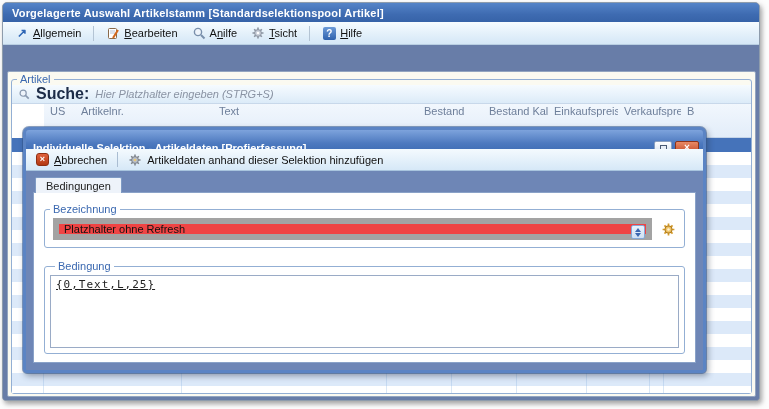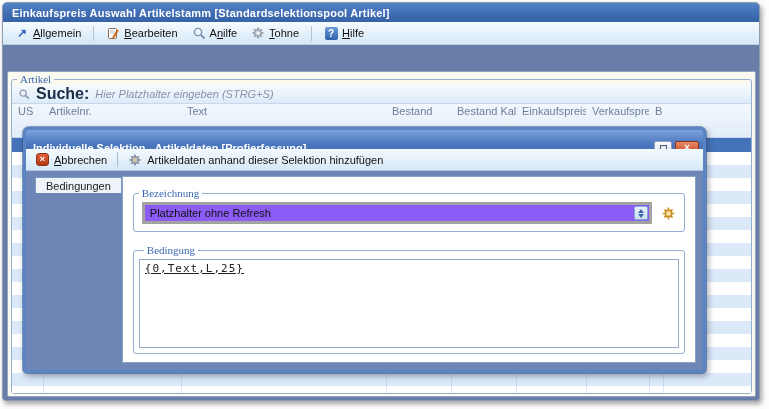--- a/index.html
+++ b/index.html
@@ -26,32 +26,32 @@
 
   .content { position:relative; height:356px; background:#687da8; }
   .tabstrip { position:absolute; top:9px; left:9px; display:flex; gap:2px; z-index:3; }
   .tab { height:17px; padding:1px 8px 0; font-size:11px; color:#222; background:linear-gradient(180deg,#eef1f5,#d9dfe8);
     border:1px solid #8494ae; border-bottom:none; border-radius:2px 2px 0 0; display:flex; align-items:center; }
   .tab.active { background:#f9fafb; height:18px; margin-top:-1px; font-weight:normal; }
   .tab-panel { position:absolute; left:4px; right:3px; top:26px; bottom:4px; background:#fbfaf1;
     border:1px solid #93a5c0; border-radius:2px; }
 
   fieldset { border:1px solid #93afd4; border-radius:3px; }
-  legend { font-size:11px; color:#3a68b0; padding:0 3px; margin-left:5px;font-family:Liberation Serif, serif; }
+  legend { font-size:11px; color:#3a68b0; padding:0 3px; margin-left:5px; }
 
   .fs-artikel { position:absolute; left:3px; right:3px; top:1px; bottom:2px; background:transparent; }
   .artikel-body { display:flex; flex-direction:column; height:100%; background:#fff; }
 
   .search-row { height:19px; background:linear-gradient(180deg,#f6fbff,#dcebf8);
     border-bottom:1px solid #c8d8ea; display:flex; align-items:center; padding:0 6px; gap:6px; }
   .search-label { font-size:16px; font-weight:bold; color:#1c2c48; }
   .search-placeholder { font-size:11px; font-style:italic; color:#8a93a3; }
 
   .thead { height:34px; display:flex; background:linear-gradient(180deg,#f2f7fd,#e2edf9);
-    border-bottom:1px solid #c4d4e8; }
+    border-bottom:1px solid #c4d4e8;margin-left:32px; }
   .th { font-size:11px; color:#6e7f9a; padding:1px 0 0 6px; overflow:hidden; white-space:nowrap; }
   .sel-row { height:14px; display:flex; background:#4573ba; }
   .sel-cell { border-right:1px solid rgba(255,255,255,.85); }
   .tbody { flex:1; position:relative;
     background:repeating-linear-gradient(180deg,#ffffff 0 13px,#dce9f9 13px 26px); }
   .colline { position:absolute; top:0; bottom:0; width:1px; background:rgba(150,185,225,.35); }
 
   
   .dialog { position:absolute; left:20px; top:124px; width:683px; height:246px; z-index:10;
     border:3px solid #5b84c4; border-radius:6px 6px 4px 4px; box-shadow:0 0 0 1px rgba(50,85,140,.55), 2px 3px 6px rgba(40,50,70,.45);
@@ -65,48 +65,48 @@
   .btn-close { width:24px; background:linear-gradient(180deg,#e88a66,#c44a28); border:1px solid #8f3318;
     color:#fff; font-size:10px; font-weight:bold; line-height:1; }
 
   .dlg-toolbar { height:22px; background:linear-gradient(180deg,#f4fafe,#d6e8f7); border-bottom:1px solid #a8c4de;
     display:flex; align-items:center; padding:0 5px; }
   .tb-btn { display:flex; align-items:center; gap:5px; padding:2px 5px; font-size:11px; color:#111; border-radius:2px; }
   .tb-sep { width:1px; height:15px; background:#aabdd2; margin:0 5px; }
   .cancel-glyph { width:13px; height:13px; border-radius:3px; background:linear-gradient(180deg,#e0613c,#b23812);
     border:1px solid #8f2f12; color:#fff; font-size:9px; font-weight:bold; display:flex; align-items:center; justify-content:center; line-height:1; }
 
-  .dlg-body { flex:1; background:#6e86b6; padding:6px 7px 7px; display:flex; flex-direction:row; }
+  .dlg-body { flex:1; background:#6e86b6; padding:6px 7px 7px; display:flex; flex-direction:column; }
   .dlg-tab { align-self:flex-start; margin-left:2px; padding:2px 10px 1px; font-size:11px; color:#222;
     background:#eef3fa; border:1px solid #7e9ac4; border-bottom:none; border-radius:2px 2px 0 0; position:relative; z-index:2; }
   .dlg-panel { flex:1; background:#fff; border:1px solid #8aa2c8; margin-top:-1px; padding:10px 10px 8px; display:flex; flex-direction:column; }
 
   .fs-bez { flex:0 0 auto; }
   .bez-row { display:flex; align-items:center; gap:9px; padding:3px 8px 7px; }
-  .combobox { flex:1; height:22px; border:3px solid #a3a3a3; background:#8b5cf6; position:relative;
+  .combobox { flex:1; height:22px; border:6px solid #a3a3a3; background:#ef4444; position:relative;
     display:flex; align-items:center; font-size:11px; color:#111; padding:0 20px 0 5px; }
   .spinner { position:absolute; right:1px; top:1px; width:14px; height:14px; background:linear-gradient(180deg,#eaf2fc,#cfe0f4);
     border:1px solid #84a8d8; border-radius:2px; display:flex; flex-direction:column; align-items:center; justify-content:center; gap:1px; }
   .tri-up { width:0; height:0; border-left:3px solid transparent; border-right:3px solid transparent; border-bottom:4px solid #3a66b0; }
   .tri-dn { width:0; height:0; border-left:3px solid transparent; border-right:3px solid transparent; border-top:4px solid #3a66b0; }
 
   .fs-bed { flex:1; margin-top:12px; display:flex; flex-direction:column; padding:3px 5px 5px; }
   .cond-box { flex:1; border:1px solid #9aabc6; background:#fff; font-family:"DejaVu Sans Mono", monospace;
     font-size:11px; color:#222; padding:2px 5px; letter-spacing:1px;text-decoration:underline; }
 
   u { text-decoration:underline; }
 </style>
 </head>
 <body>
 
 <div class="page">
   <div class="window">
 
     <div class="titlebar">
-      <span class="title">Einkaufspreis Auswahl Artikelstamm [Standardselektionspool Artikel]</span>
+      <span class="title">Vorgelagerte Auswahl Artikelstamm [Standardselektionspool Artikel]</span>
     </div>
 
     <div class="menubar">
       <div class="menu-item">
         <span class="mi-icon">
             <span class="arrow-glyph">↗</span>
           </span>
         <span><span></span><u>A</u><span>llgemein</span></span>
       </div>
       <div class="menu-sep"></div>
@@ -136,21 +136,21 @@
               <g stroke="#8a93a0" stroke-width="1.6">
                 <line x1="7" y1="1.5" x2="7" y2="12.5"></line>
                 <line x1="1.5" y1="7" x2="12.5" y2="7"></line>
                 <line x1="3.2" y1="3.2" x2="10.8" y2="10.8"></line>
                 <line x1="10.8" y1="3.2" x2="3.2" y2="10.8"></line>
               </g>
               <circle cx="7" cy="7" r="3.4" fill="#c8ced8" stroke="#8a93a0" stroke-width="1"></circle>
               <circle cx="7" cy="7" r="1.3" fill="#fff"></circle>
             </svg>
         </span>
-        <span><span></span><u>T</u><span>ohne</span></span>
+        <span><span></span><u>T</u><span>sicht</span></span>
       </div>
       <div class="menu-sep"></div>
       <div class="menu-item">
         <span class="mi-icon">
             <span class="help-glyph">?</span>
           </span>
         <span><span></span><u>H</u><span>ilfe</span></span>
       </div>
     </div>
 

